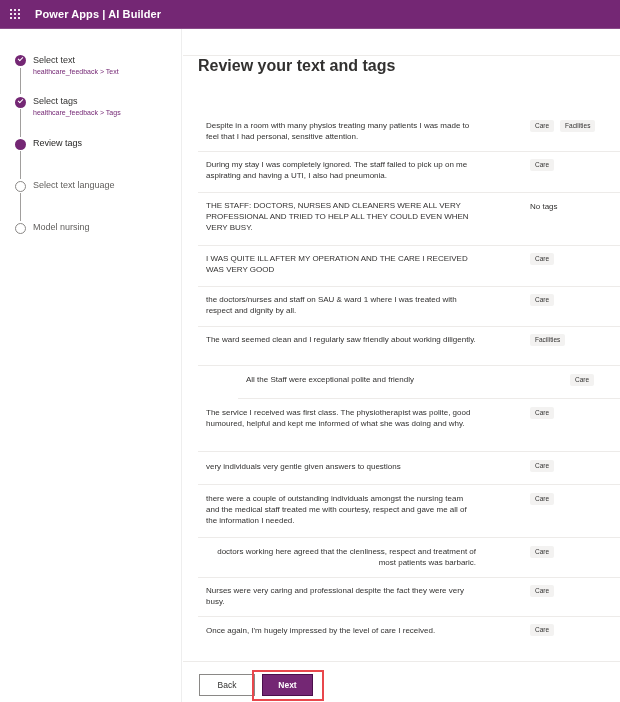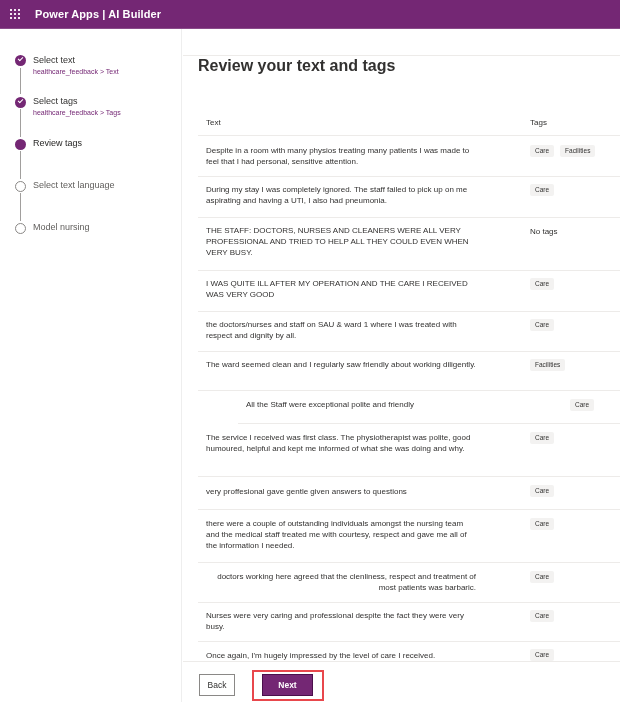--- a/index.html
+++ b/index.html
@@ -31,21 +31,21 @@
   .table { position: absolute; left: 15px; top: 82px; width: 422px; }
   .thead { position: relative; height: 25px; border-bottom: 1px solid #edebe9; }
   .th { position: absolute; top: 7px; font-size: 8px; color: #323130; }
   .row { position: relative; border-bottom: 1px solid #edebe9; }
   .cell-text { position: absolute; left: 8px; font-size: 8px; line-height: 11px; color: #323130; width: 270px; }
   .cell-tags { position: absolute; left: 332px; display: flex; gap: 6px; }
   .tag { background: #f3f2f1; font-size: 6.5px; color: #323130; padding: 2px 5px; border-radius: 2px; height: 12px; line-height: 8px; }
   .notags { font-size: 8px; color: #323130; }
 
   .footer { position: absolute; left: 183px; top: 661px; width: 437px; height: 41px; background: #ffffff; border-top: 1px solid #edebe9; }
-  .btn-back { position: absolute; left: 16px; top: 12px; width: 36px; height: 22px; border: 1px solid #8a8886; background: #fff; font-size: 8.5px; color: #323130; display: flex; align-items: center; justify-content: center; }
+  .btn-back { position: absolute; left: 16px; top: 12px; width: 56px; height: 22px; border: 1px solid #8a8886; background: #fff; font-size: 8.5px; color: #323130; display: flex; align-items: center; justify-content: center; }
   .next-highlight { position: absolute; left: 69px; top: 8px; width: 72px; height: 31px; border: 2px solid #e8474c; }
   .btn-next { position: absolute; left: 79px; top: 12px; width: 51px; height: 22px; background: #742774; border: 1px solid #4b0f4b; font-size: 8.5px; font-weight: bold; color: #ffffff; display: flex; align-items: center; justify-content: center; }
 </style>
 </head>
 <body>
 
 <div class="topbar">
   <div class="waffle">
     <i></i>
       <i></i>
@@ -92,24 +92,20 @@
     <span class="step-dot todo" style="top:2px;"></span>
     <span class="step-label todo" style="top:1px;">Model nursing</span>
   </div>
 </div>
 
 <div class="main">
   <div class="main-topstrip"></div>
   <div class="page-title">Review your text and tags</div>
 
   <div class="table">
-    <div class="thead">
-      <span class="th" style="left:8px;">Text</span>
-      <span class="th" style="left:332px;">Tags</span>
-    </div>
 
     <div class="row" style="height:41px;">
       <div class="cell-text" style="top:9px;">Despite in a room with many physios treating many patients I was made to feel that I had personal, sensitive attention.</div>
       <div class="cell-tags" style="top:9px;">
         <span class="tag">Care</span>
         <span class="tag">Facilities</span>
       </div>
     </div>
 
     <div class="row" style="height:41px;">
@@ -155,21 +151,21 @@
     </div>
 
     <div class="row" style="height:53px;">
       <div class="cell-text" style="top:8px;">The service I received was first class. The physiotherapist was polite, good humoured, helpful and kept me informed of what she was doing and why.</div>
       <div class="cell-tags" style="top:8px;">
         <span class="tag">Care</span>
       </div>
     </div>
 
     <div class="row" style="height:33px;">
-      <div class="cell-text" style="top:9px;">very proffesional gave gentle given answers to questions</div>
+      <div class="cell-text" style="top:9px;">very individuals very gentle given answers to questions</div>
       <div class="cell-tags" style="top:8px;">
         <span class="tag">Care</span>
       </div>
     </div>
 
     <div class="row" style="height:53px;">
       <div class="cell-text" style="top:8px;">there were a couple of outstanding individuals amongst the nursing team and the medical staff treated me with courtesy, respect and gave me all of the information I needed.</div>
       <div class="cell-tags" style="top:8px;">
         <span class="tag">Care</span>
       </div>

